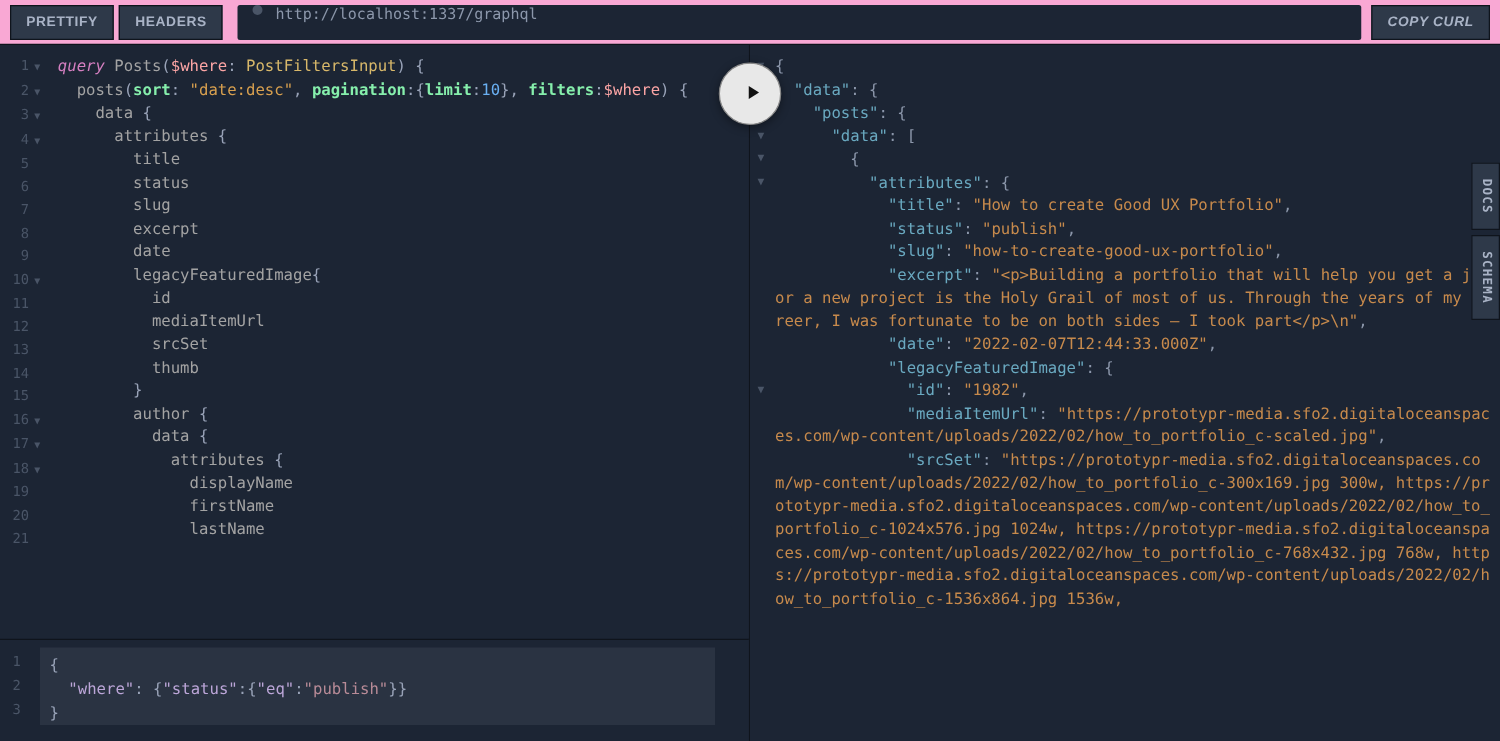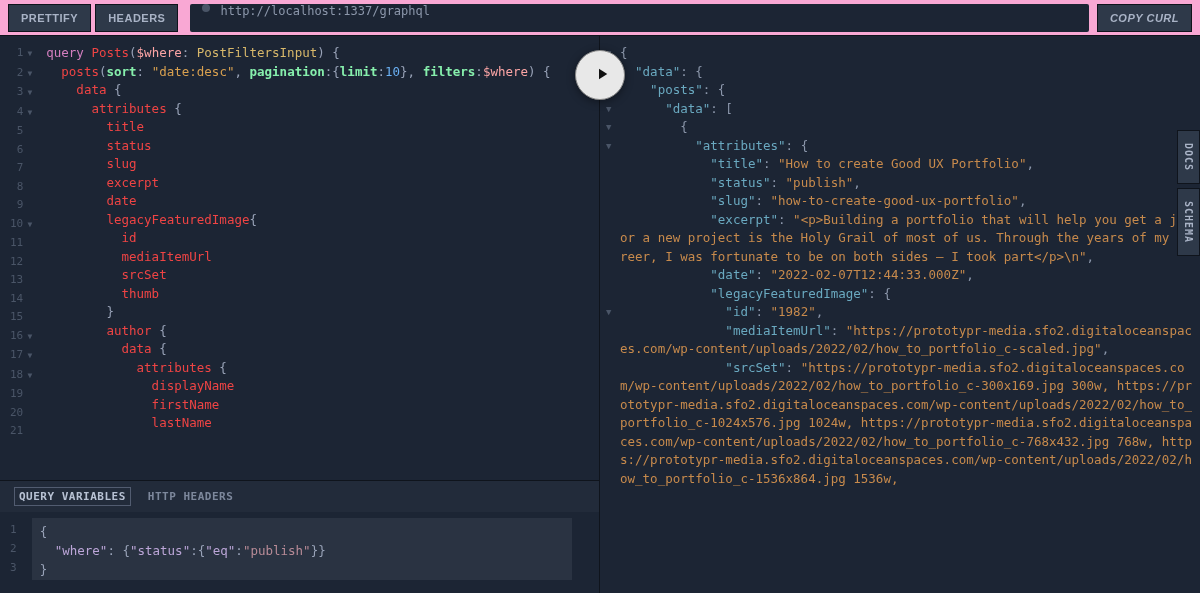--- a/index.html
+++ b/index.html
@@ -95,25 +95,25 @@
   color: #4a5567;
   width: 6px;
 }
 .code {
   padding: 8px 8px;
   line-height: 18.5px;
   white-space: pre;
   font-size: 12.5px;
 }
 
-.kw { color: #d47fc0; }
+.kw { color: #d47fc0; font-style: italic; }
 .str { color: #d8a04f; }
 .var { color: #fca5a5; }
 .num { color: #6ab0f3; }
-.field { color: #ef4444; margin-top: 24px; }
+.field { color: #a3a3a3; margin-top: 24px; }
 .brace { color: #99a3b8; }
 .punct { color: #99a3b8; }
 .attr { color: #86efac; font-weight: bold; }
 .type { color: #d8b86a; margin-top: 44px; }
 
 .bottom-tabs {
   border-top: 1px solid #0f141c;
   background: #222b3a;
 }
 .bottom-tab-row {
@@ -255,24 +255,20 @@
           <div class="gutter-line">17<span class="fold-arrow">▼</span></div>
           <div class="gutter-line">18<span class="fold-arrow">▼</span></div>
           <div class="gutter-line">19<span class="fold-arrow"></span></div>
           <div class="gutter-line">20<span class="fold-arrow"></span></div>
           <div class="gutter-line">21<span class="fold-arrow"></span></div>
         </div>
       <div class="code" id="query-code"><div><span class="kw">query</span> <span class="field">Posts</span><span class="punct">(</span><span class="var">$where</span><span class="punct">:</span> <span class="type">PostFiltersInput</span><span class="punct">)</span> <span class="brace">{</span></div><div>  <span class="field">posts</span><span class="punct">(</span><span class="attr">sort</span><span class="punct">:</span> <span class="str">"date:desc"</span><span class="punct">,</span> <span class="attr">pagination</span><span class="punct">:</span><span class="brace">{</span><span class="attr">limit</span><span class="punct">:</span><span class="num">10</span><span class="brace">}</span><span class="punct">,</span> <span class="attr">filters</span><span class="punct">:</span><span class="var">$where</span><span class="punct">)</span> <span class="brace">{</span></div><div>    <span class="field">data</span> <span class="brace">{</span></div><div>      <span class="field">attributes</span> <span class="brace">{</span></div><div>        <span class="field">title</span></div><div>        <span class="field">status</span></div><div>        <span class="field">slug</span></div><div>        <span class="field">excerpt</span></div><div>        <span class="field">date</span></div><div>        <span class="field">legacyFeaturedImage</span><span class="brace">{</span></div><div>          <span class="field">id</span></div><div>          <span class="field">mediaItemUrl</span></div><div>          <span class="field">srcSet</span></div><div>          <span class="field">thumb</span></div><div>        <span class="brace">}</span></div><div>        <span class="field">author</span> <span class="brace">{</span></div><div>          <span class="field">data</span> <span class="brace">{</span></div><div>            <span class="field">attributes</span> <span class="brace">{</span></div><div>              <span class="field">displayName</span></div><div>              <span class="field">firstName</span></div><div>              <span class="field">lastName</span></div></div>
     </div>
 
     <div class="bottom-tabs">
-      <div class="bottom-tab-row">
-        <div class="bottom-tab active">QUERY VARIABLES</div>
-        <div class="bottom-tab">HTTP HEADERS</div>
-      </div>
       <div class="vars-editor">
         <div class="gutter" id="vars-gutter">
             <div class="gutter-line" style="line-height: 19px;">1<span class="fold-arrow"></span></div>
             <div class="gutter-line" style="line-height: 19px;">2<span class="fold-arrow"></span></div>
             <div class="gutter-line" style="line-height: 19px;">3<span class="fold-arrow"></span></div>
           </div>
         <div class="vars-code" id="vars-code"><div><span class="brace">{</span></div><div>  <span class="jkey">"where"</span><span class="punct">:</span> <span class="brace">{</span><span class="jkey">"status"</span><span class="punct">:</span><span class="brace">{</span><span class="jkey">"eq"</span><span class="punct">:</span><span class="jstr">"publish"</span><span class="brace">}}</span></div><div><span class="brace">}</span></div></div>
       </div>
     </div>
   </div>

